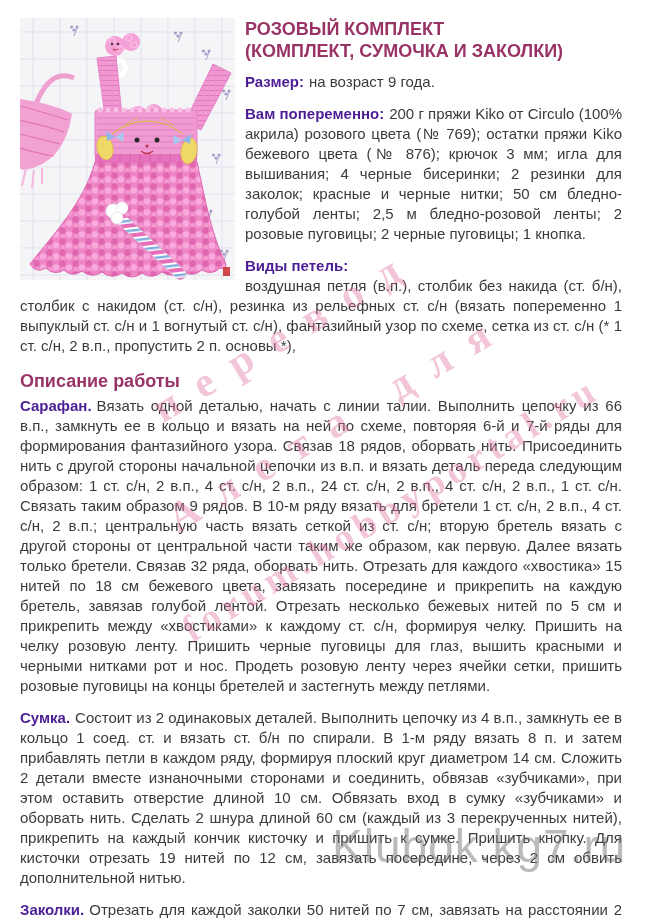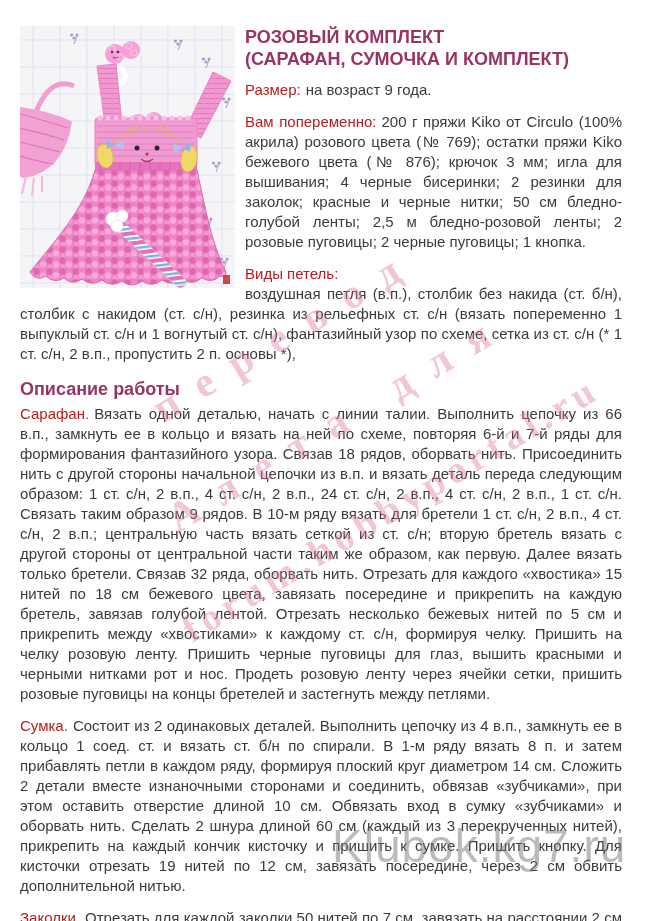--- a/index.html
+++ b/index.html
@@ -1,27 +1,27 @@
 <!DOCTYPE html>
 <html><head>
 <meta charset="utf-8">
 <style>
   html,body{margin:0;padding:0;background:#fff;}
   .page{
     position:relative; width:636px; height:921px; background:#ffffff;
     font-family:"Liberation Sans", sans-serif; font-size:15px; line-height:20px;
-    color:#3b3b3b; padding:24px 14px 0 20px; box-sizing:border-box; overflow:hidden;
+    color:#3b3b3b; padding:16px 14px 0 20px; box-sizing:border-box; overflow:hidden;
   }
   .photo{ float:left; width:215px; height:262px; margin:2px 10px 6px 0; }
   h1{ font-size:18px; line-height:22px; color:#993366; margin:2px 0 10px; font-weight:bold; }
   h1 span{ display:block; }
   h2{ font-size:18px; line-height:22px; color:#993366; margin:14px 0 4px; font-weight:bold; }
   .para{ margin:0 0 12px; }
   .just{ text-align:justify; }
-  .lead{ color:#b91c1c; font-weight:normal; margin-right:5px; }
+  .lead{ color:#4c1d95; font-weight:bold; margin-right:5px; }
   .wm-diag{
     position:absolute; left:28px; top:268px; width:620px; text-align:center;
     transform:rotate(-31deg); transform-origin:50% 50%;
     font-family:"Liberation Serif", serif; font-weight:bold;
     color:rgba(223,116,163,0.42); pointer-events:none; z-index:5;
   }
   .wm-diag .l1,.wm-diag .l2{ font-size:42px; letter-spacing:22px; line-height:102px; }
   .wm-diag .l3{ font-size:38px; letter-spacing:6px; line-height:102px; }
   .wm-site{
     position:absolute; left:332px; top:836px; font-size:46px; letter-spacing:1px;
@@ -184,21 +184,21 @@
       <circle cx="93" cy="193" r="7" fill="#ffffff" stroke="#e9e9ef"></circle>
       <circle cx="102" cy="190" r="6" fill="#ffffff" stroke="#e9e9ef"></circle>
       <circle cx="97" cy="200" r="6" fill="#ffffff" stroke="#e9e9ef"></circle>
     </g>
 
     <rect x="203" y="249" width="7" height="9" fill="#cc2a2a" opacity="0.85"></rect>
   </svg>
 
   <h1>
     <span>РОЗОВЫЙ КОМПЛЕКТ</span>
-    <span>(САРАФАН, СУМОЧКА И КОМПЛЕКТ)</span>
+    <span>(КОМПЛЕКТ, СУМОЧКА И ЗАКОЛКИ)</span>
   </h1>
 
   <p class="para">
     <span class="lead">Размер:</span><span>на возраст 9 года.</span>
   </p>
 
   <p class="para just">
     <span class="lead">Вам попеременно:</span><span>200 г пряжи Kiko от Circulo (100% акрила) розового цвета (№ 769); остатки пряжи Kiko бежевого цвета (№ 876); крючок 3 мм; игла для вышивания; 4 черные бисеринки; 2 резинки для заколок; красные и черные нитки; 50 см бледно-голубой ленты; 2,5 м бледно-розовой ленты; 2 розовые пуговицы; 2 черные пуговицы; 1 кнопка.</span>
   </p>
 

